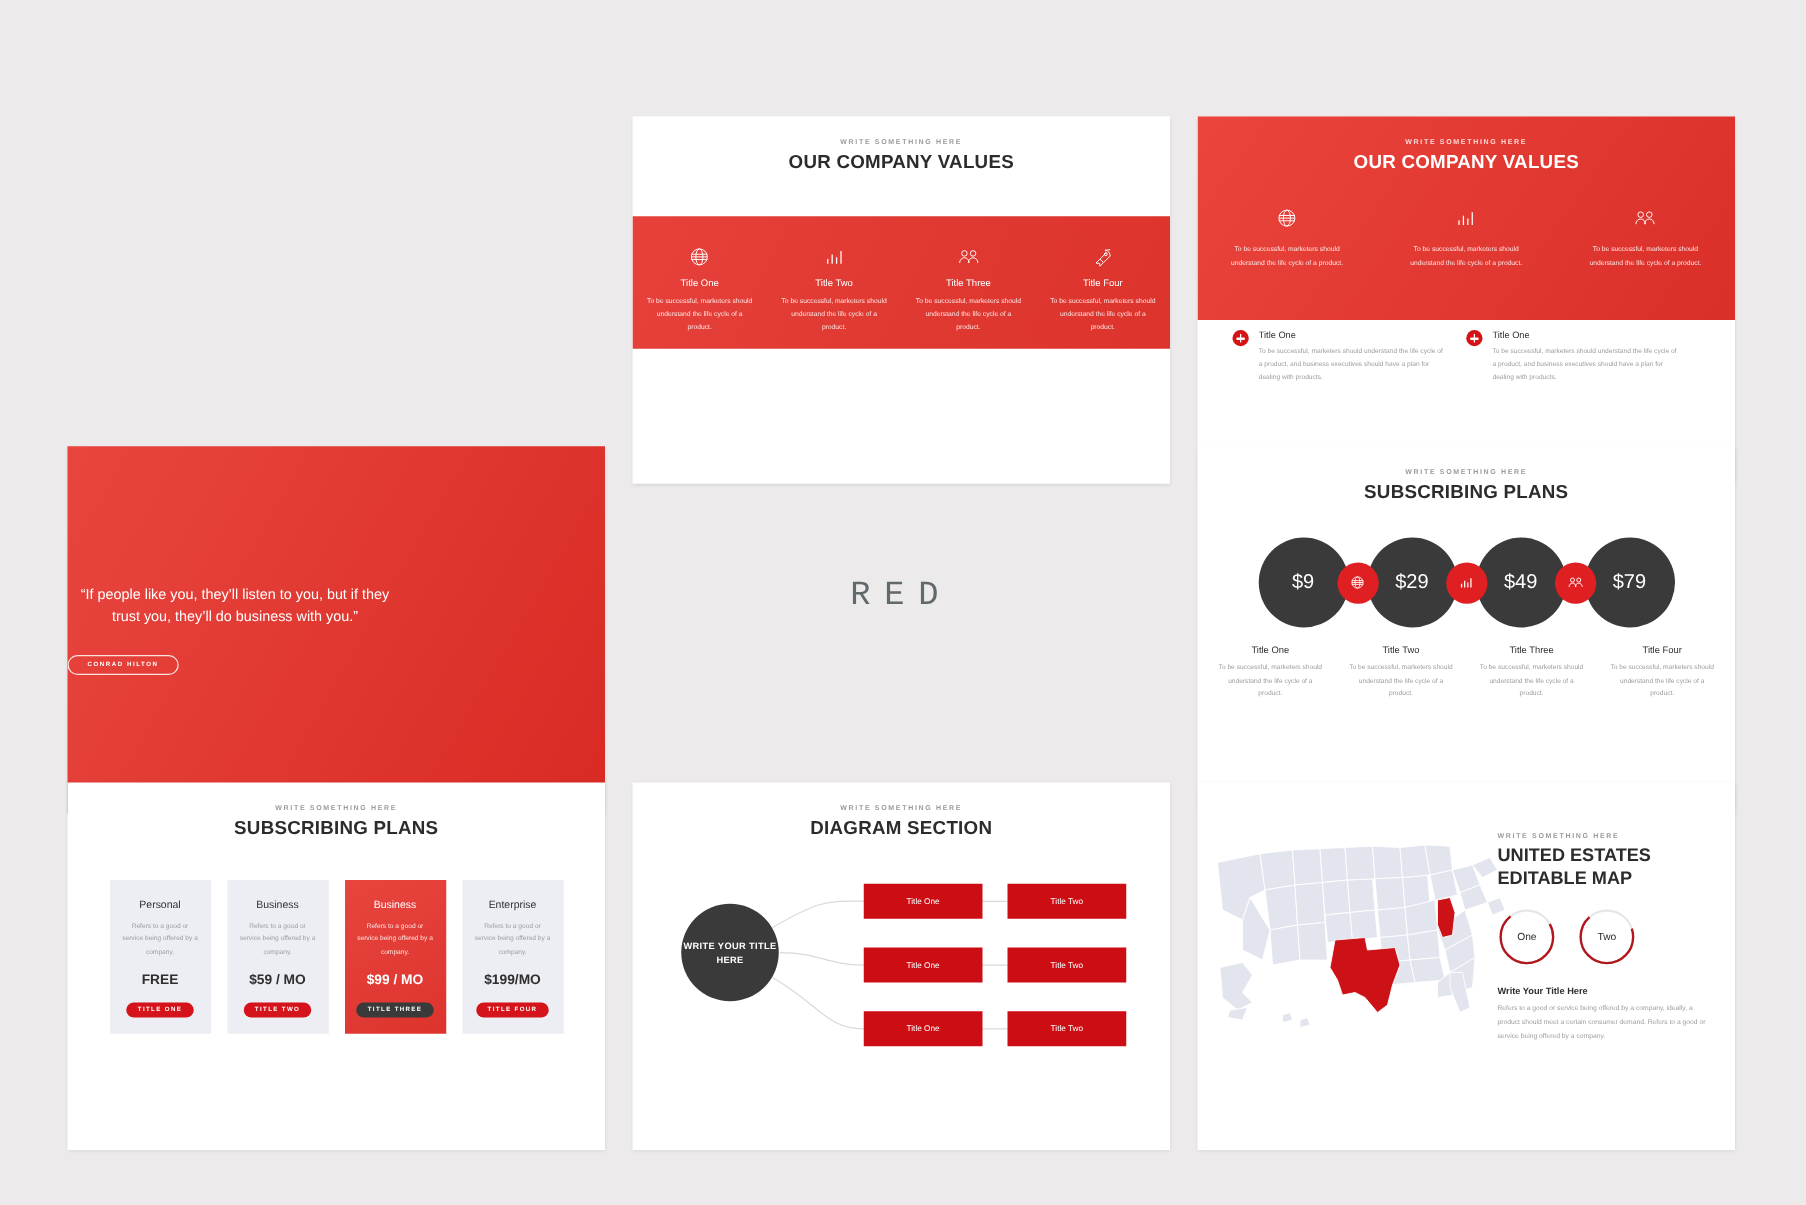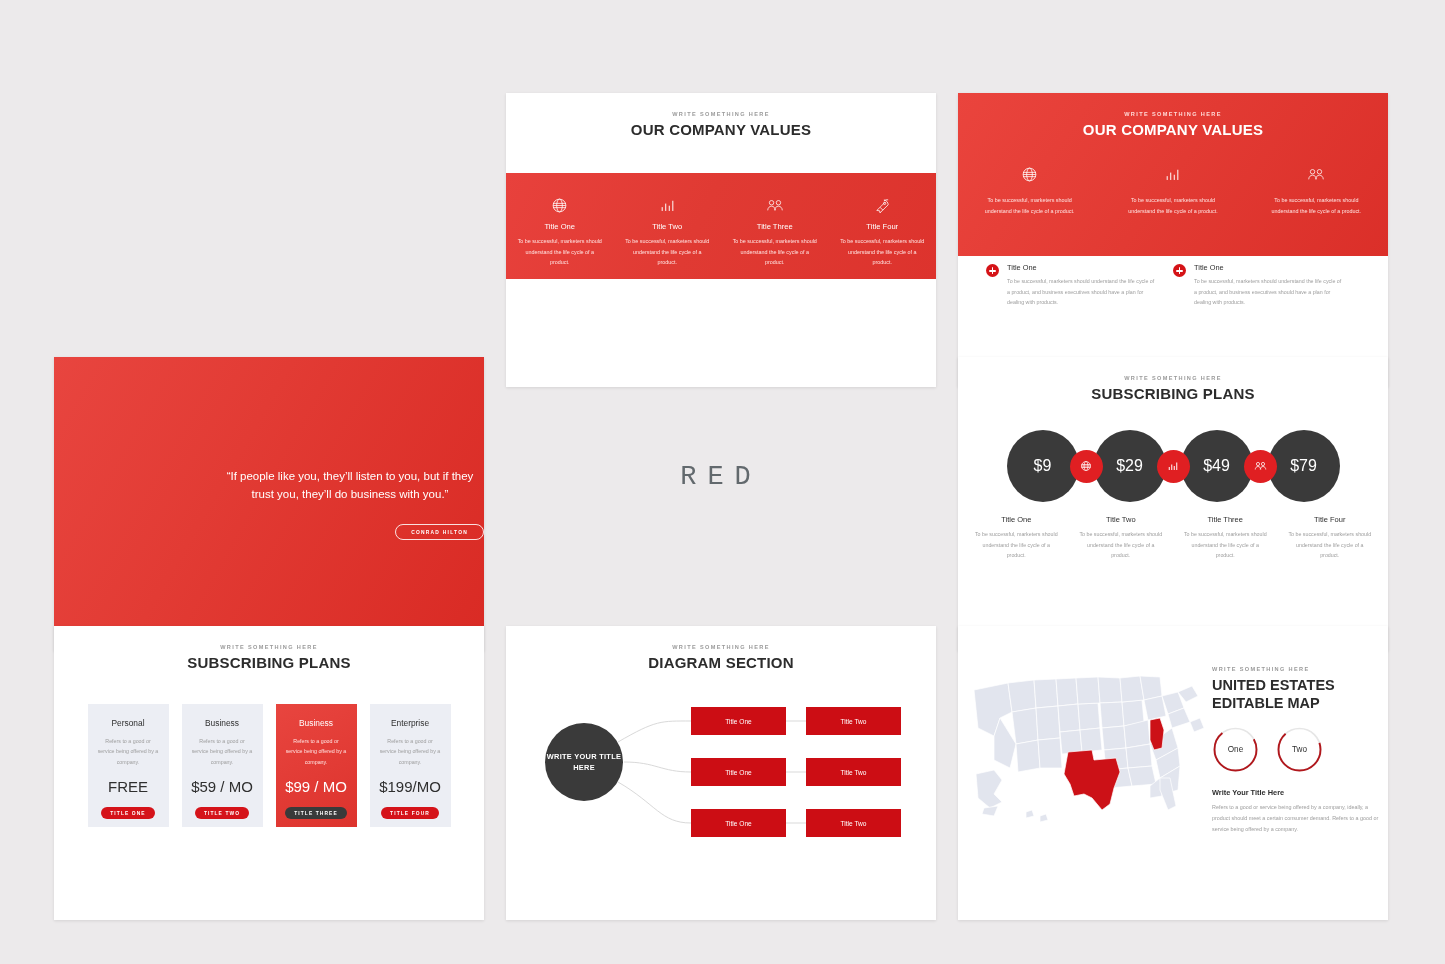--- a/index.html
+++ b/index.html
@@ -100,21 +100,21 @@
     content:""; position:absolute; background:#fff; border-radius:1px;
   }
   .plus-icon:before { left:3px; right:3px; top:6px; height:1.6px; }
   .plus-icon:after  { top:3px; bottom:3px; left:5.7px; width:1.6px; }
   .bullet-title { font-size:7.4px; color:#2f2f2f; font-weight:400; }
   .bullet-desc  { font-size:5.3px; color:#9d9d9d; line-height:2.0; margin-top:4px; }
 
   
   .quote {
     background:linear-gradient(120deg,#e8453f 0%,#e23b34 40%,#d92a24 100%);
-    display:flex; flex-direction:column; align-items:flex-end; justify-content:center;
+    display:flex; flex-direction:column; align-items:flex-start; justify-content:center;
   }
   .quote-text {
     font-size:11.5px; line-height:1.55; color:#fff; text-align:center;
     font-weight:400; max-width:268px;
   }
   .quote-author {
     margin-top:20px; border:1px solid rgba(255,255,255,.85); border-radius:11px;
     padding:5px 15px 4px; font-size:4.9px; letter-spacing:1.25px;
     font-weight:700; color:#fff;
   }
@@ -153,21 +153,21 @@
   }
   .card {
     width:81px; height:123px; background:#eceef4;
     padding:14px 9px 0; text-align:center;
   }
   .card.featured {
     background:linear-gradient(150deg,#e8453f,#dd332d);
   }
   .card .cname { font-size:8.4px; color:#2f2f2f; }
   .card .cdesc { font-size:5.3px; color:#9d9d9d; line-height:1.95; margin-top:8px; }
-  .card .cprice { font-size:15px; font-weight:400; color:#2f2f2f; margin-top:11px; }
+  .card .cprice { font-size:11px; font-weight:700; color:#2f2f2f; margin-top:11px; }
   .card.featured .cname,
   .card.featured .cprice { color:#ffffff; }
   .card.featured .cdesc { color:#ffe3e1; }
   .pill-btn {
     display:inline-block; margin-top:12px; background:#d5131a; color:#fff;
     border-radius:9px; padding:4px 9px 3px;
     font-size:4.9px; font-weight:700; letter-spacing:1.1px;
   }
   .pill-btn.dark { background:#3a3a3a; }
 
@@ -182,21 +182,21 @@
   }
   .dia-box {
     position:absolute; width:95px; height:28px; background:#cc0d14;
     color:#fff; font-size:6.6px; display:flex; align-items:center;
     justify-content:center; z-index:2;
   }
   .dia-lines { position:absolute; inset:0; z-index:1; }
 
   
   .map-wrap { position:absolute; left:6px; top:30px; width:240px; height:180px; }
-  .map-right { position:absolute; left:254px; top:40px; width:168px; }
+  .map-right { position:absolute; left:240px; top:40px; width:168px; }
   .map-right .eyebrow { text-align:left; }
   .map-title {
     font-size:14.5px; font-weight:700; color:#2c2c2c; line-height:1.25; margin-top:4px;
   }
   .donuts { display:flex; gap:17px; margin-top:14px; }
   .donut { position:relative; width:47px; height:47px; }
   .donut .dlabel {
     position:absolute; inset:0; display:flex; align-items:center; justify-content:center;
     font-size:8.2px; color:#2f2f2f;
   }

